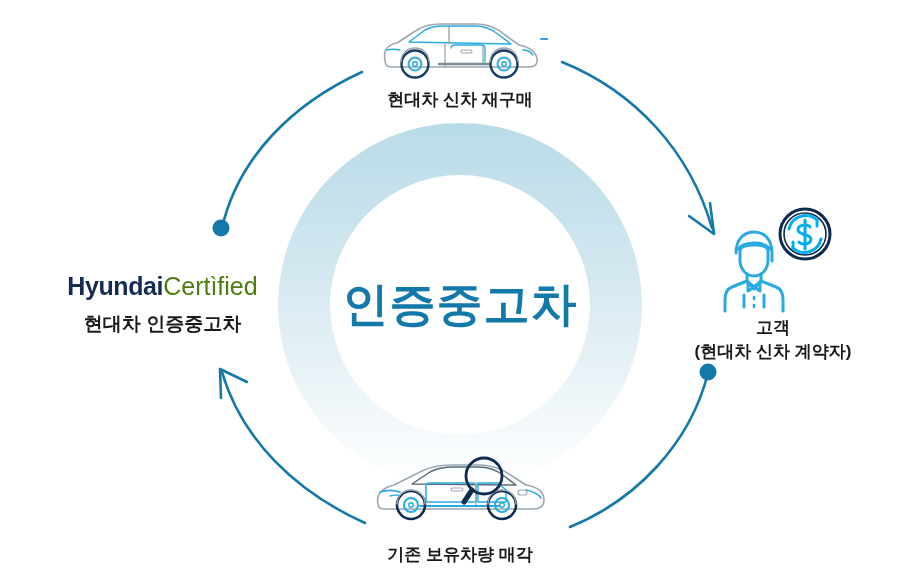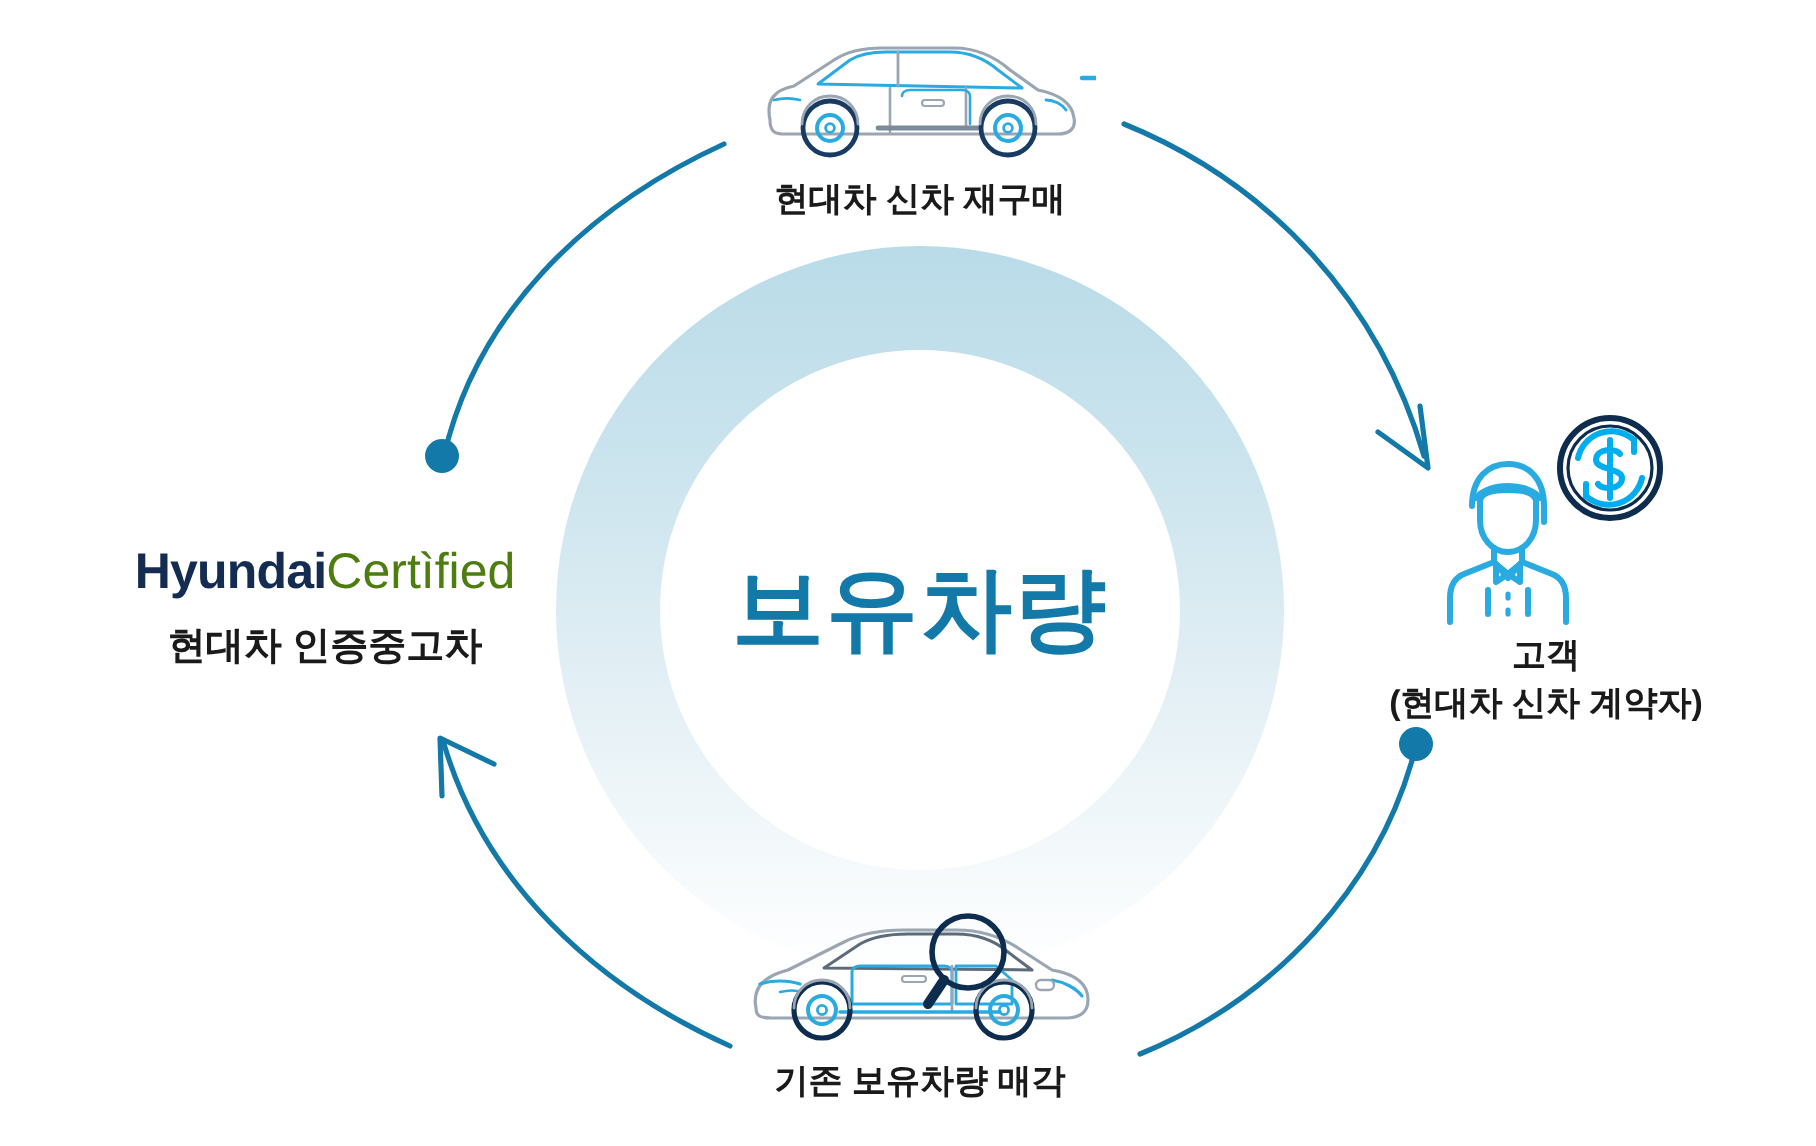--- a/index.html
+++ b/index.html
@@ -40,21 +40,21 @@
   }
 
   
   #node-top{left:330px;top:10px;width:260px;}
   #node-top .icon{height:70px;display:flex;align-items:flex-end;justify-content:center;}
   #node-top .node-label{margin-top:9px;}
 
   
   #node-bottom{left:330px;top:452px;width:260px;}
   #node-bottom .icon{height:72px;display:flex;align-items:flex-end;justify-content:center;}
-  #node-bottom .node-label{margin-top:6px;}
+  #node-bottom .node-label{margin-top:20px;}
 
   
   #node-right{left:648px;top:205px;width:250px;}
   #node-right .icon{height:110px;position:relative;}
   #node-right .person{position:absolute;left:68px;top:22px;}
   #node-right .coin{position:absolute;left:128px;top:0px;}
   #node-right .node-label{margin-top:2px;font-size:17px;}
 
   
   #node-left{left:20px;top:272px;width:285px;}
@@ -67,21 +67,21 @@
   #node-left .node-label{margin-top:10px;font-size:19px;}
 </style>
 </head>
 <body>
 
 <div id="stage">
 
   <div class="ring-wrap">
     <div class="ring-outer"></div>
     <div class="ring-inner"></div>
-    <div class="ring-label">보유차량</div>
+    <div class="ring-label">인증중고차</div>
   </div>
 
   <svg id="arcs" viewBox="0 0 908 573">
 
     <g>
       <path d="M 222 228 C 238 158 292 104 362 72" fill="none" stroke="#1379a8" stroke-width="2.6" stroke-linecap="round"></path>
       <circle cx="221" cy="228" r="8.5" fill="#1379a8"></circle>
     </g>
 
     <g>

